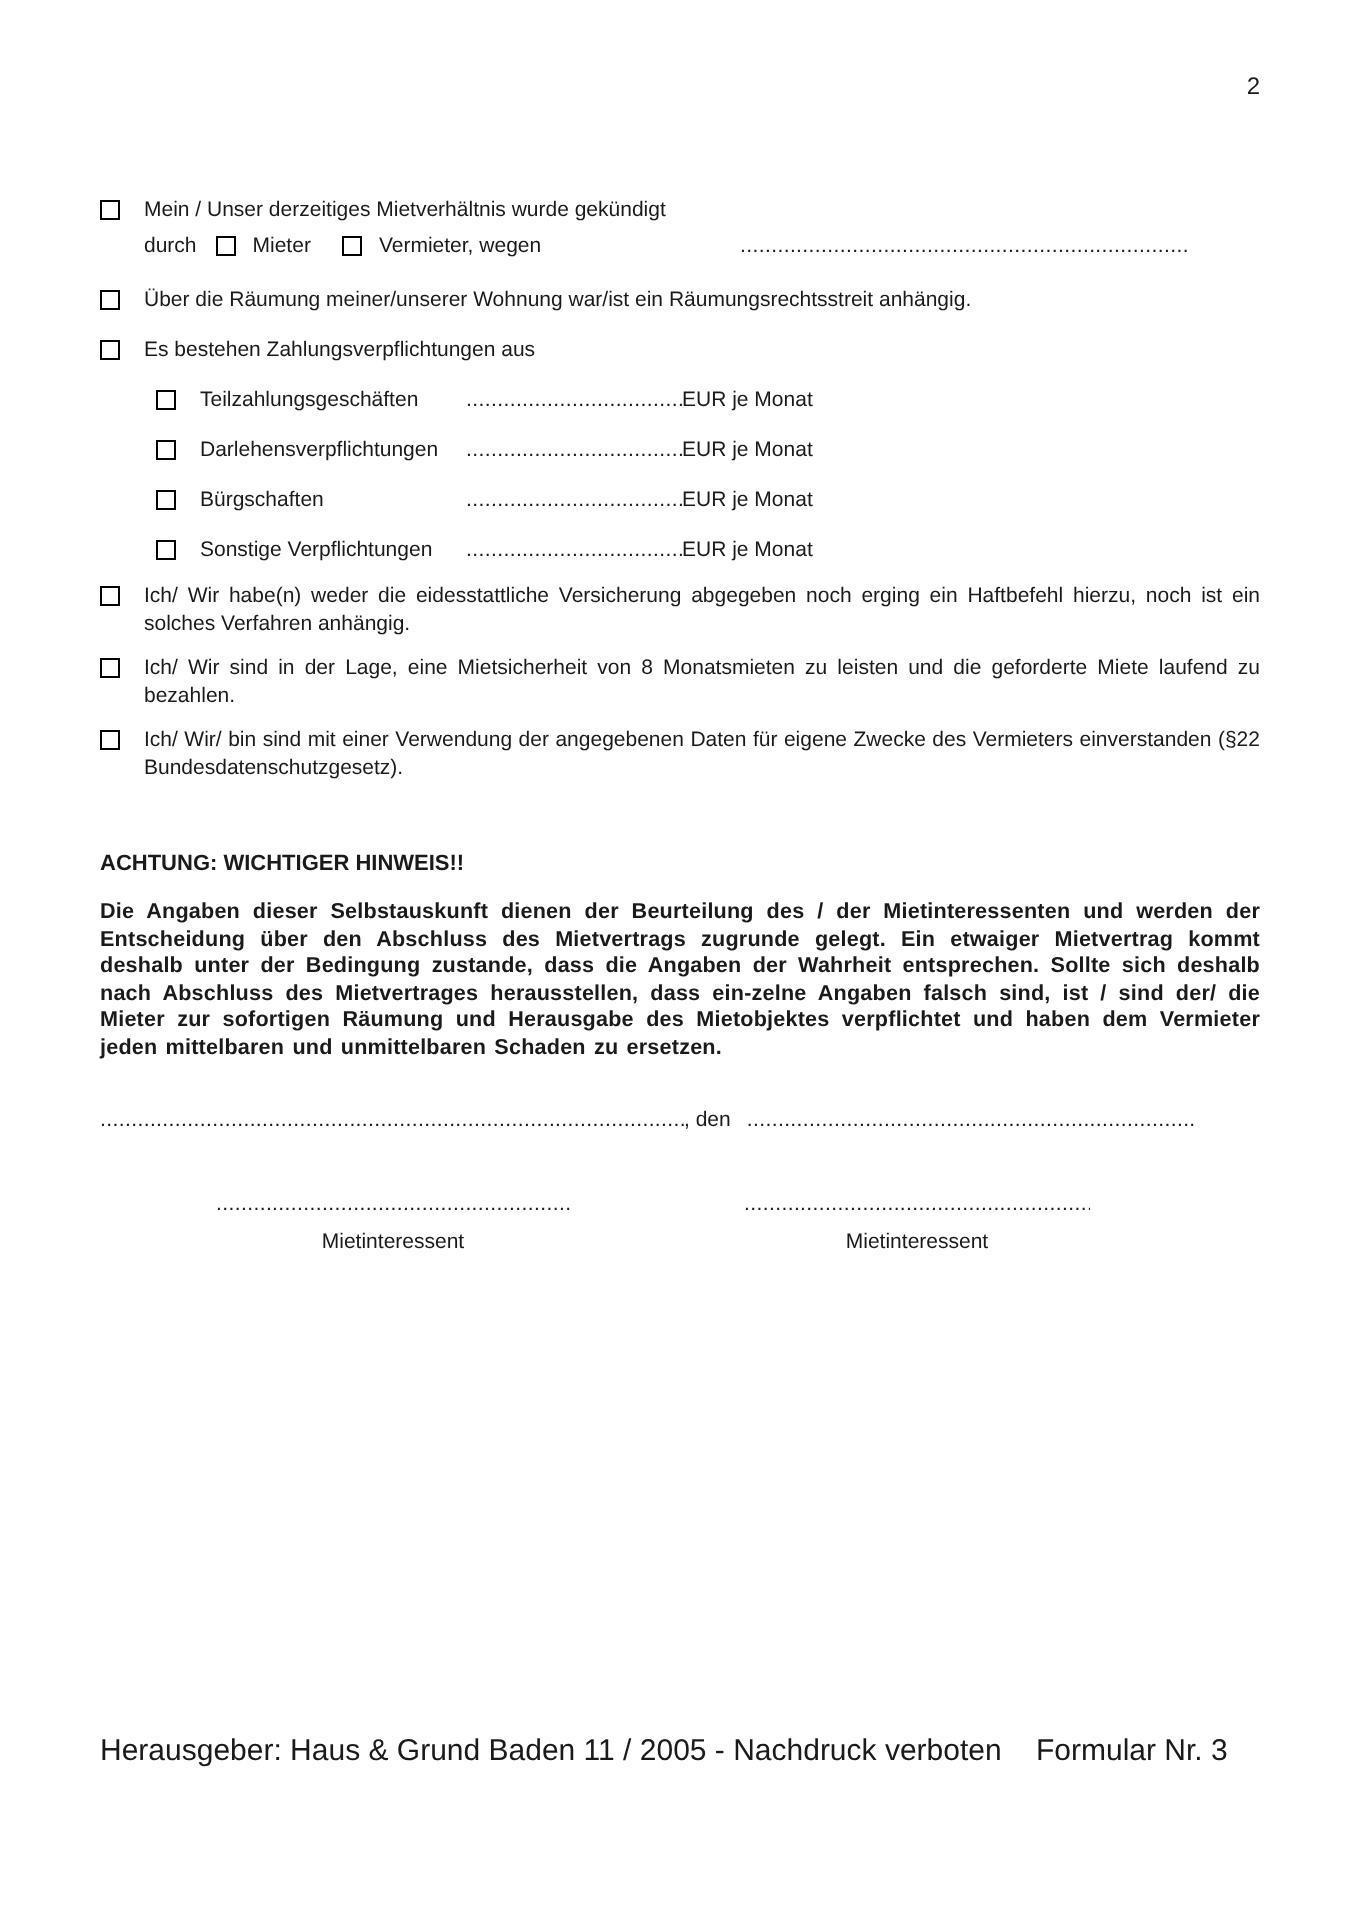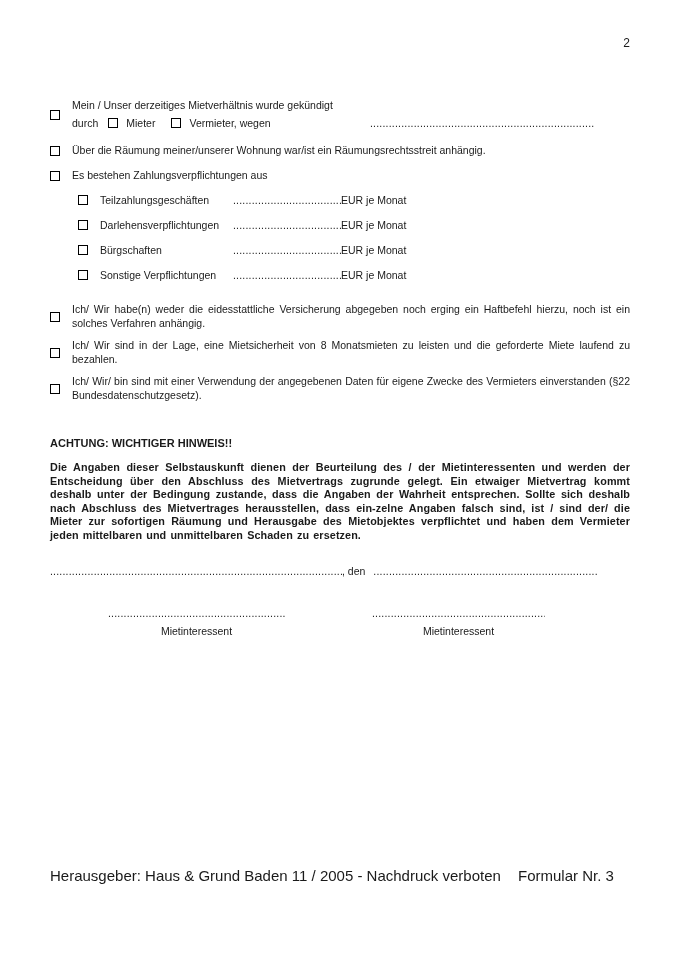--- a/index.html
+++ b/index.html
@@ -21,42 +21,42 @@
     color: #1a1a1a;
   }
   .content {
     position: absolute;
     left: 50px;
     top: 98px;
     width: 580px;
   }
   .chk-item {
     display: flex;
-    align-items: center;
+    align-items: flex-start;
     margin-bottom: 11px;
     font-size: 10.5px;
     line-height: 14px;
   }
   .checkbox {
     flex: none;
     width: 8px;
     height: 8px;
     border: 1px solid #000;
     background: #fff;
     margin-top: 2px;
     display: inline-block;
   }
   .chk-body {
     margin-left: 12px;
     width: 558px;
     text-align: justify;
   }
   .chk-item.two-line { margin-bottom: 8px; }
   .chk-item.first { margin-bottom: 13px; }
-  .chk-item.last-pay { margin-bottom: 20px; }
+  .chk-item.last-pay { margin-bottom: 9px; }
   .line2 {
     position: relative;
     display: flex;
     align-items: flex-end;
     margin-top: 4px;
     height: 14px;
   }
   .line2 .checkbox { margin-top: 0; align-self: center; }
   .cb-m { margin-left: 10px; }
   .lbl-m { margin-left: 8px; margin-top: 11px; }

